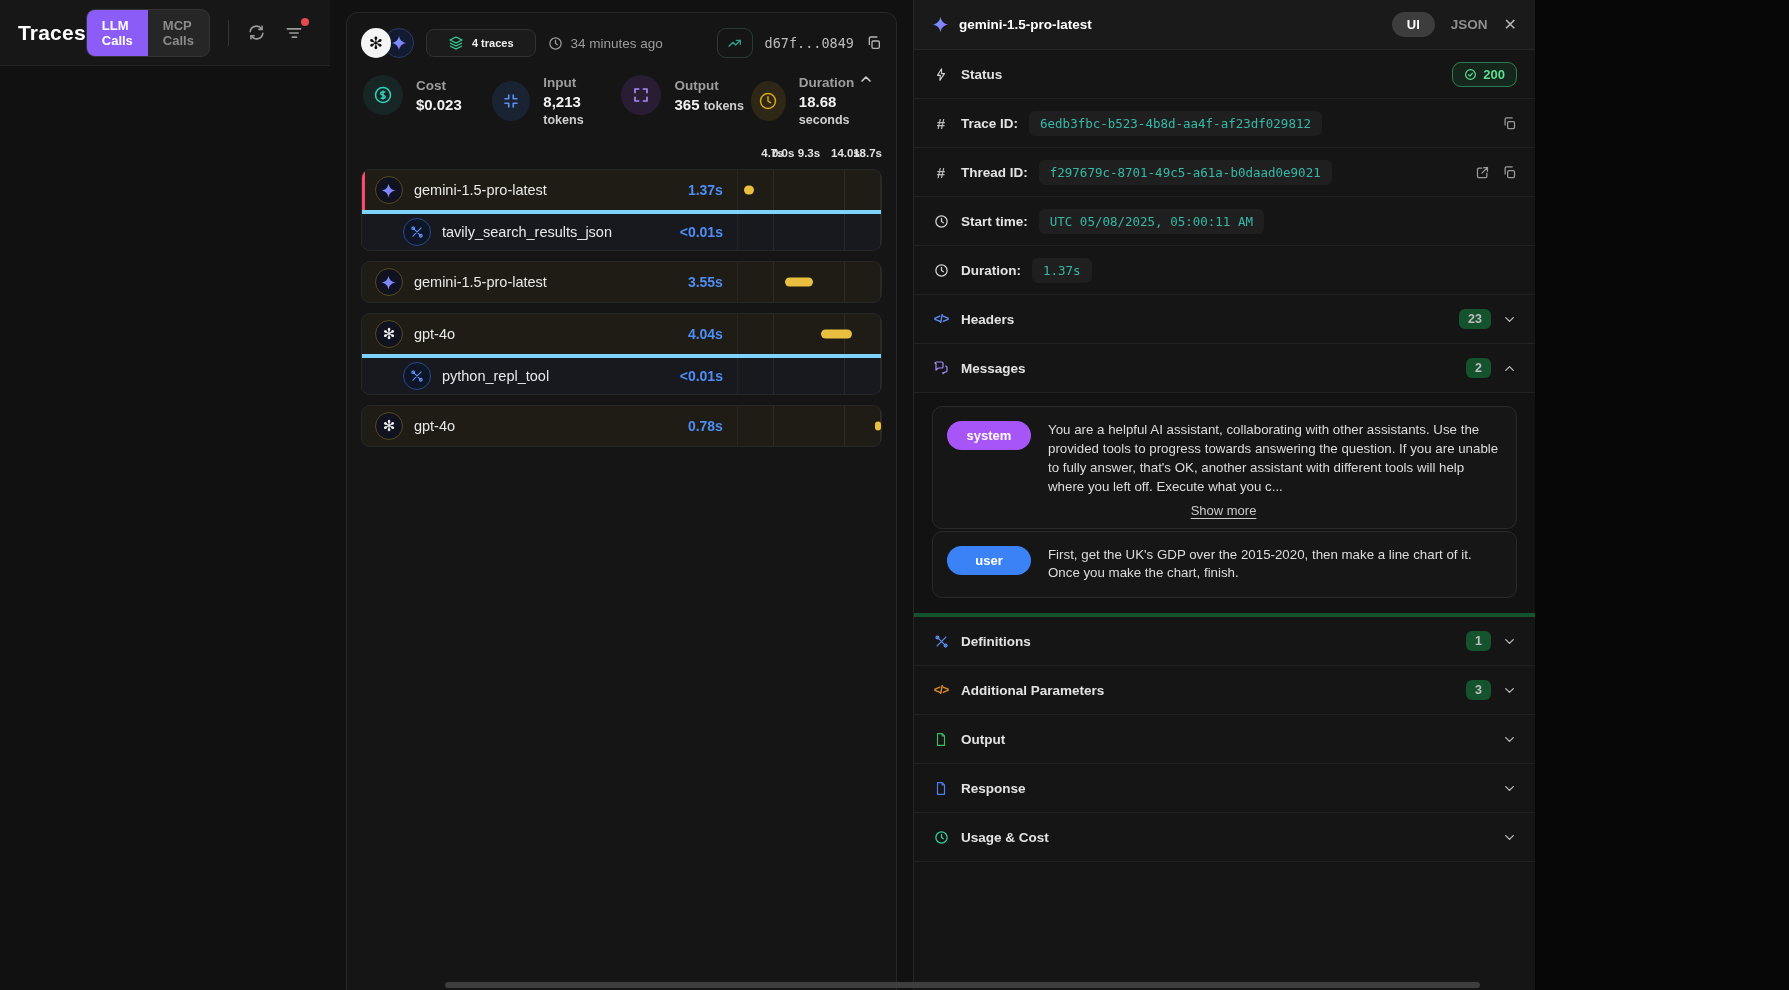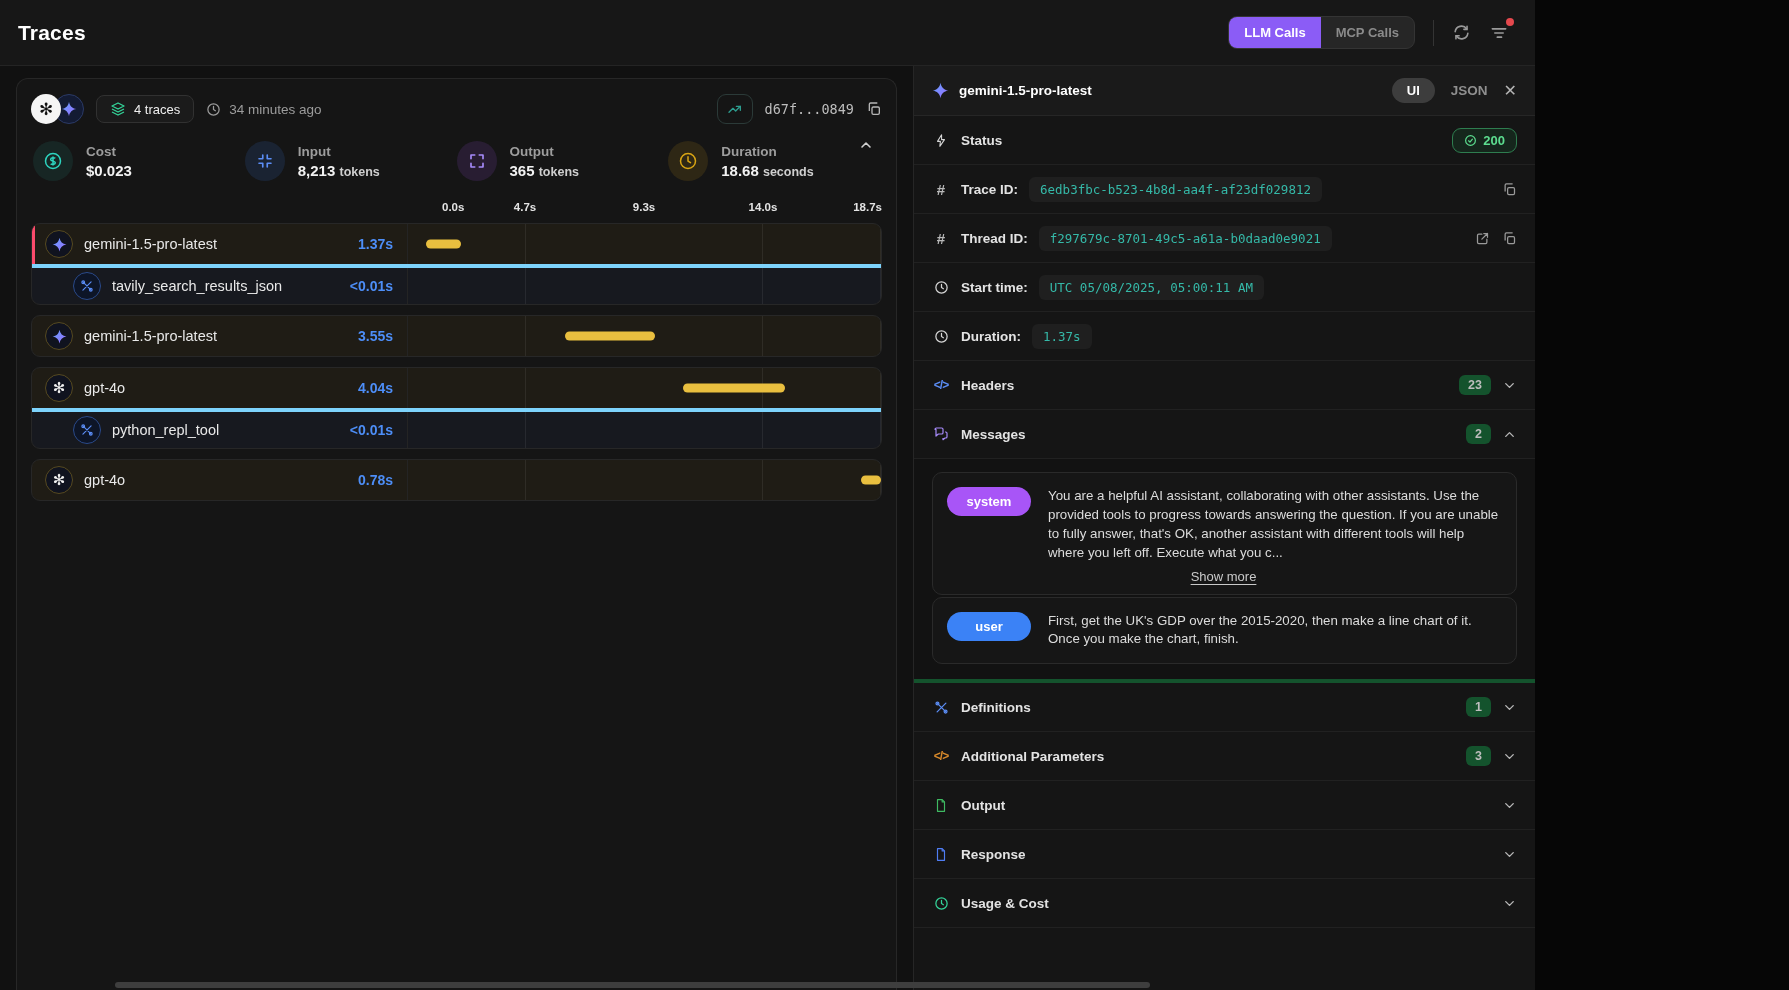--- a/index.html
+++ b/index.html
@@ -1,18 +1,18 @@
 <!DOCTYPE html>
 <html><head>
 <meta charset="utf-8">
 <style>
   * { margin:0; padding:0; box-sizing:border-box; }
   body { background:#060606; font-family:"Liberation Sans", sans-serif; }
   .app { width:1535px; height:990px; background:#111111; color:#e8e8e8; position:relative;
-         display:flex; flex-direction:column; overflow:hidden; }
+         display:flex; overflow:hidden; }
 
   
   .topbar { height:66px; flex:0 0 66px; background:#171717; border-bottom:1px solid #242424;
             display:flex; align-items:center; padding:0 26px 0 18px; }
   .topbar h1 { font-size:21px; font-weight:bold; color:#fff; letter-spacing:.2px; }
   .topbar-right { margin-left:auto; display:flex; align-items:center; gap:18px; }
   .seg { display:flex; border:1px solid #343434; border-radius:9px; overflow:hidden; background:#262626; }
   .seg span { padding:8px 15px; font-size:13px; font-weight:bold; cursor:pointer; }
   .seg .on  { background:#8b5cf6; color:#fff; }
   .seg .off { color:#8b8b8b; }
@@ -26,21 +26,21 @@
   .card { background:#151515; border:1px solid #272727; border-bottom:none;
           border-radius:12px 12px 0 0; height:100%; padding:8px 14px 0 14px; }
 
   
   .sumrow { display:flex; align-items:center; height:44px; gap:12px; }
   .avatars { display:flex; align-items:center; }
   .av { width:30px; height:30px; border-radius:50%; display:flex; align-items:center; justify-content:center; }
   .av.oai-white { background:#f5f5f5; color:#111; font-size:17px; z-index:2; }
   .av.gem-dark { background:#131b33; border:1px solid #2b3a66; margin-left:-7px; z-index:1; }
   .pill-traces { display:flex; align-items:center; gap:8px; border:1px solid #313131; background:#1b1b1b;
-                 border-radius:8px; padding:5px 13px; font-size:13px; font-weight:normal; color:#efefef; cursor:pointer; }
+                 border-radius:8px; padding:5px 21px; font-size:11px; font-weight:bold; color:#efefef; cursor:pointer; }
   .timeago { color:#9c9c9c; font-size:13.5px; display:flex; align-items:center; gap:8px; }
   .sum-right { margin-left:auto; display:flex; align-items:center; gap:12px; }
   .trendbtn { width:36px; height:30px; border:1px solid #2b3a38; border-radius:9px;
               display:flex; align-items:center; justify-content:center; cursor:pointer; }
   .ref { color:#bdbdbd; font-size:13.5px; font-family:"DejaVu Sans Mono", monospace; }
 
   
   .stats { display:flex; align-items:flex-start; padding:10px 2px 16px 2px; position:relative; }
   .stat { flex:1; display:flex; align-items:center; gap:13px; }
   .stat-ic { width:40px; height:40px; border-radius:50%; display:flex; align-items:center; justify-content:center; }

